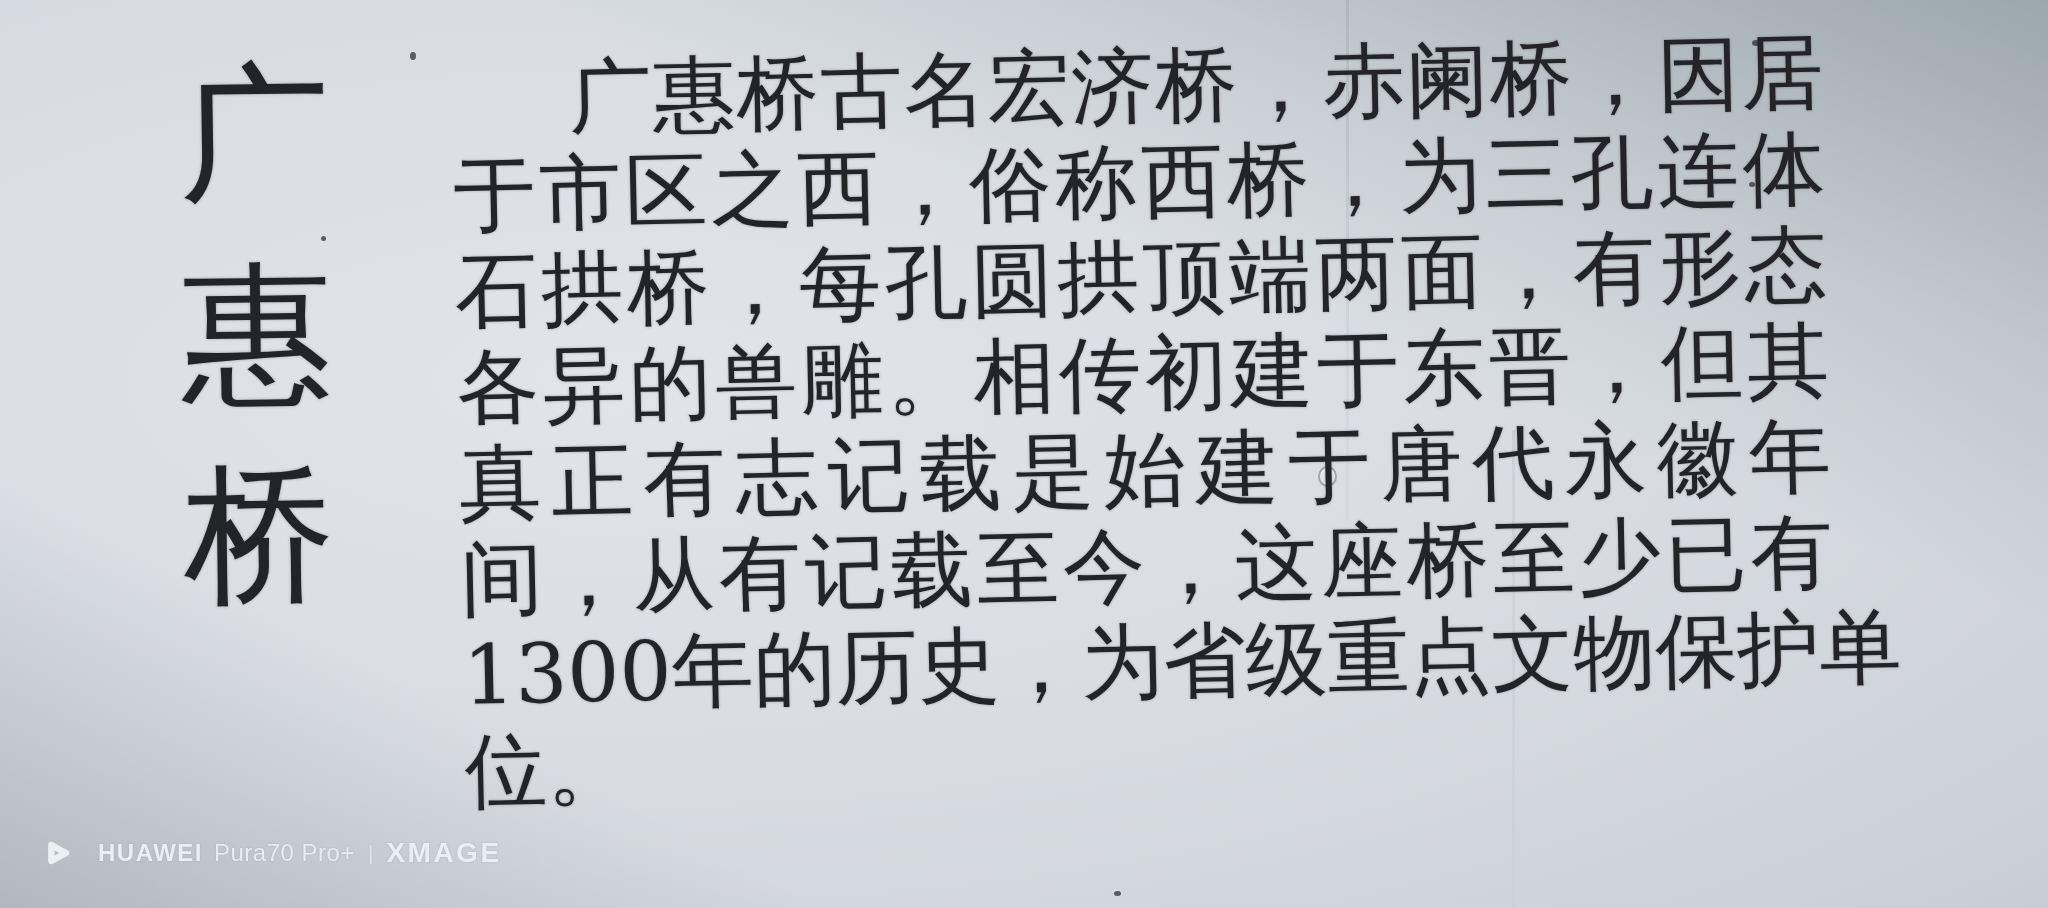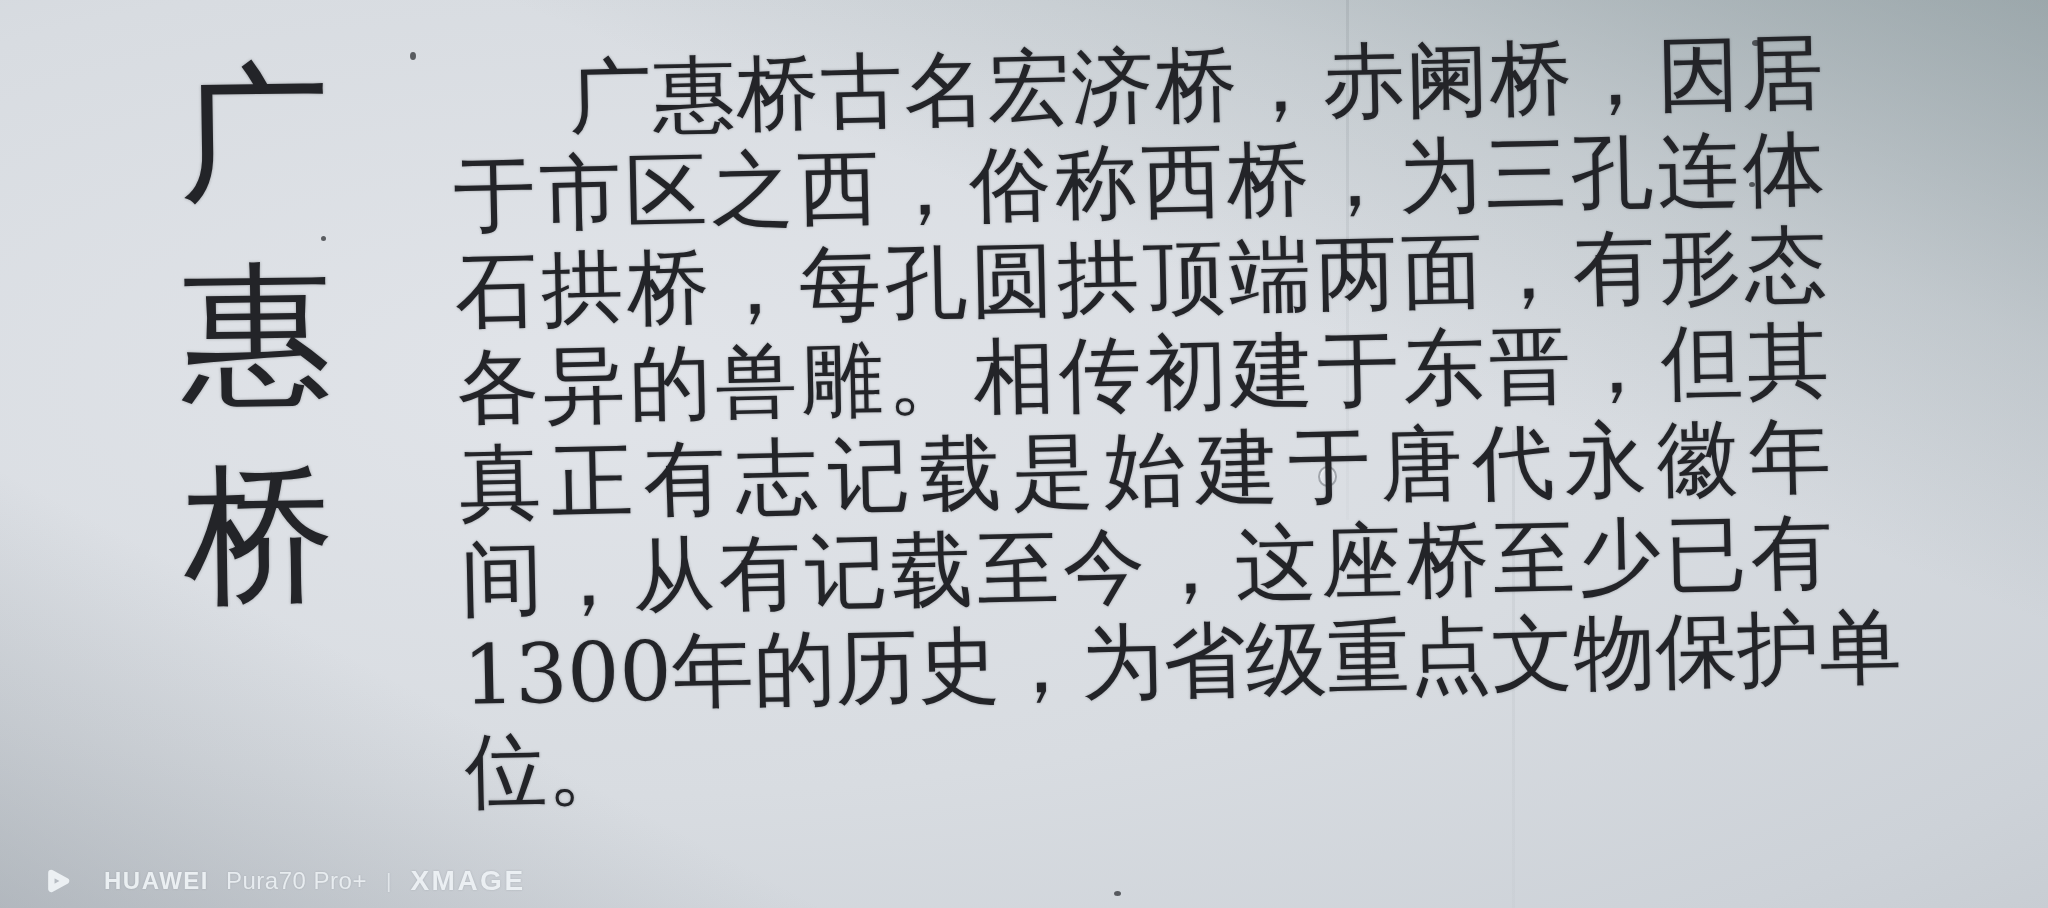--- a/index.html
+++ b/index.html
@@ -75,27 +75,26 @@
   .speck { position: absolute; background: rgba(45,48,52,0.75); border-radius: 50%; }
   .speck-a { left: 410px;  top: 52px;  width: 6px; height: 8px; }
   .speck-b { left: 1752px; top: 40px;  width: 8px; height: 6px; }
   .speck-c { left: 1749px; top: 182px; width: 6px; height: 5px; }
   .speck-d { left: 321px;  top: 236px; width: 5px; height: 5px; }
   .speck-e { left: 1114px; top: 891px; width: 7px; height: 5px; }
 
   
   .watermark {
     position: absolute;
-    left: 40px; bottom: 8px;
+    left: 40px; bottom: 36px;
     display: flex;
     align-items: center;
     color: rgba(238,242,245,0.95);
     font-family: "Liberation Sans", sans-serif;
     text-shadow: 0 0 2px rgba(120,128,134,0.4);
-    gap: 6px;
   }
   .wm-logo { width: 36px; height: 38px; display: block; }
   .wm-brand  { font-size: 24px; font-weight: bold; letter-spacing: 1.5px; margin-left: 22px; }
   .wm-device { font-size: 24px; font-weight: normal; letter-spacing: 0.5px; margin-left: 11px; opacity: 0.92; }
   .wm-sep    { font-size: 21px; margin: 0 13px; opacity: 0.75; }
   .wm-xmage  { font-size: 28px; font-weight: bold; letter-spacing: 2.5px; }
 </style>
 </head>
 <body>
 

